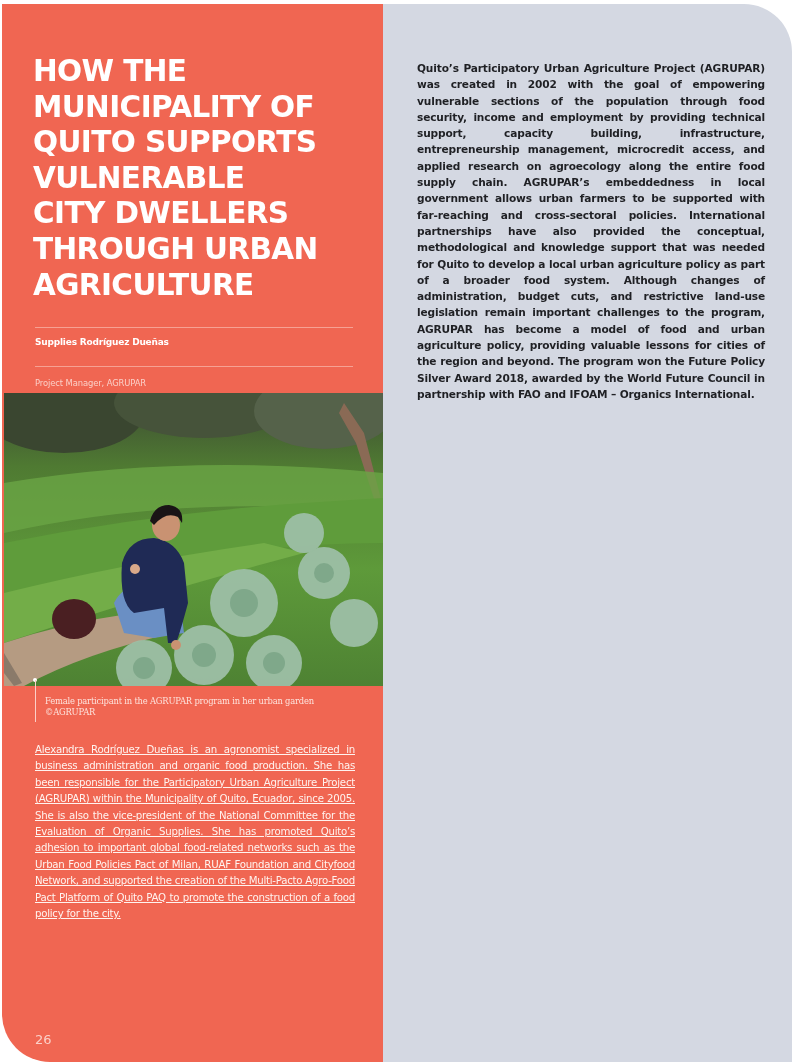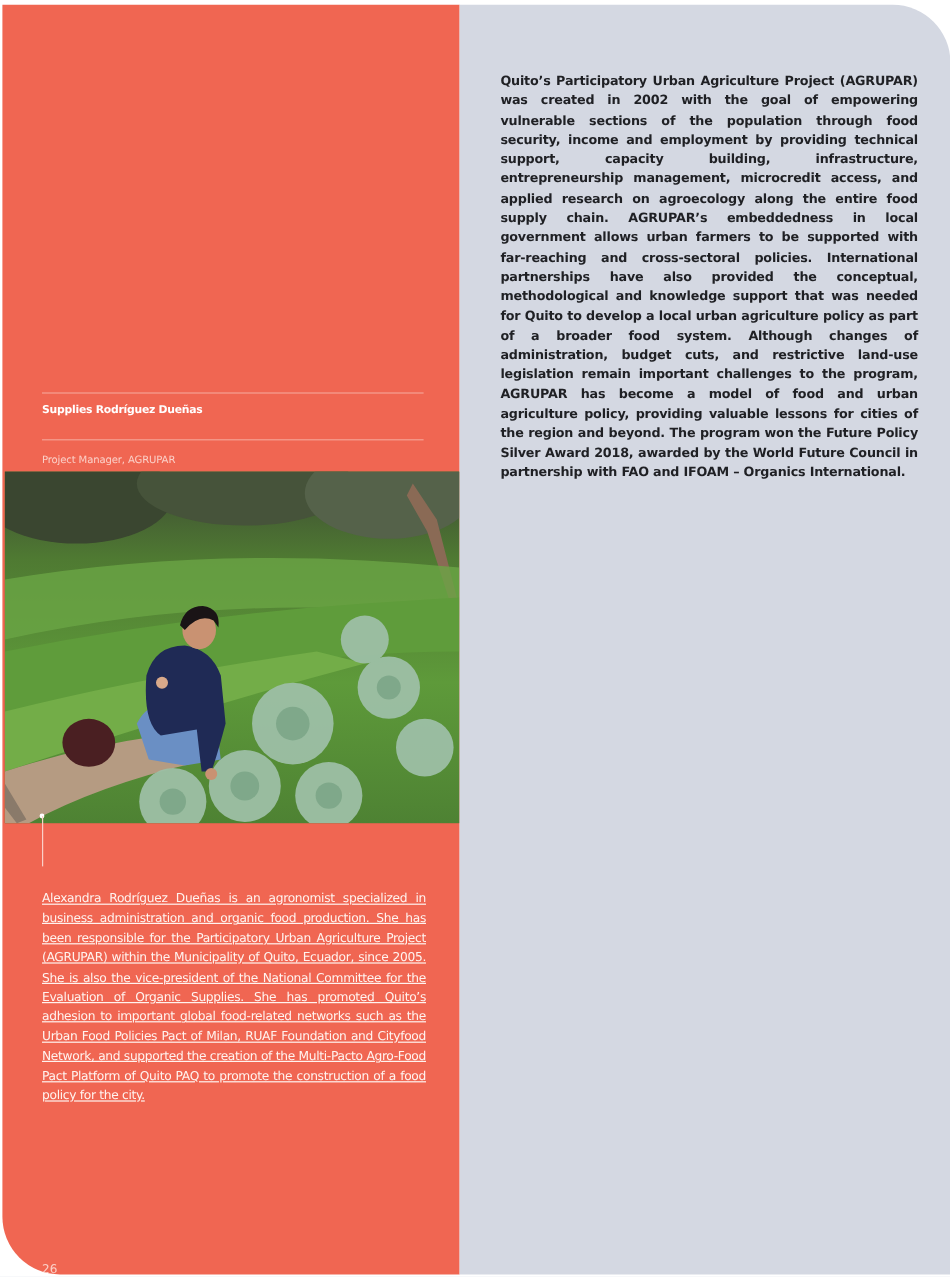--- a/index.html
+++ b/index.html
@@ -54,34 +54,41 @@
     font-family: "DejaVu Serif", serif; font-size: 8.4px; line-height: 11px; letter-spacing: -0.2px;
     white-space: pre-line;
   }
   .bio {
     position: absolute; left: 33px; top: 738px; width: 320px; color: #fff3ef;
     font-size: 10.2px; line-height: 16.4px; text-align: justify; letter-spacing: -0.25px;
     margin: 0;
     text-decoration: underline;
   }
   .page-number {
-    position: absolute; left: 33px; top: 1028px; color: #fbd0c8; font-size: 10px; margin-top: 21px;
+    position: absolute; left: 33px; top: 1028px; color: #fbd0c8; font-size: 13px;
   }
   .abstract {
     position: absolute; left: 411px; top: 52px; width: 348px; color: #1f2024;
     font-weight: bold; font-size: 10.6px; line-height: 16.3px; text-align: justify;
     letter-spacing: -0.15px; margin: 4px;
   }
 </style>
 </head>
 <body>
 
 <div class="page">
 
   <div class="left-panel">
+    <h1 class="title">HOW THE
+MUNICIPALITY OF
+QUITO SUPPORTS
+VULNERABLE
+CITY DWELLERS
+THROUGH URBAN
+AGRICULTURE</h1>
 
     <div class="rule" style="top:323px;"></div>
     <div class="author-name">Supplies Rodríguez Dueñas</div>
     <div class="author-role">Project Manager, AGRUPAR</div>
     <div class="rule" style="top:362px;"></div>
 
     <div class="photo" title="Woman crouching among cabbages and lettuce beds in an urban garden">
       <svg width="379" height="293" viewBox="0 0 379 293">
         <defs>
           <linearGradient id="bg" x1="0" y1="0" x2="0" y2="1">
@@ -132,20 +139,22 @@
           <path d="M146 128 Q150 112 165 112 Q180 114 178 130 L174 124 Q162 118 150 132 Z" fill="#1a1416"></path>
           <circle cx="172" cy="252" r="5" fill="#c99272"></circle>
         </g>
 
         <path d="M0 260 L18 290 L10 293 L0 280 Z" fill="#8a7a6a"></path>
       </svg>
     </div>
 
     <div class="caption-dot"></div>
     <div class="caption-line"></div>
+    <div class="caption">Female participant in the AGRUPAR program in her urban garden
+©AGRUPAR</div>
 
     <p class="bio">Alexandra Rodríguez Dueñas is an agronomist specialized in business administration and organic food production. She has been responsible for the Participatory Urban Agriculture Project (AGRUPAR) within the Municipality of Quito, Ecuador, since 2005. She is also the vice-president of the National Committee for the Evaluation of Organic Supplies. She has promoted Quito’s adhesion to important global food-related networks such as the Urban Food Policies Pact of Milan, RUAF Foundation and Cityfood Network, and supported the creation of the Multi-Pacto Agro-Food Pact Platform of Quito PAQ to promote the construction of a food policy for the city.</p>
 
     <div class="page-number">26</div>
   </div>
 
   <div class="right-panel"></div>
   <p class="abstract">Quito’s Participatory Urban Agriculture Project (AGRUPAR) was created in 2002 with the goal of empowering vulnerable sections of the population through food security, income and employment by providing technical support, capacity building, infrastructure, entrepreneurship management, microcredit access, and applied research on agroecology along the entire food supply chain. AGRUPAR’s embeddedness in local government allows urban farmers to be supported with far-reaching and cross-sectoral policies. International partnerships have also provided the conceptual, methodological and knowledge support that was needed for Quito to develop a local urban agriculture policy as part of a broader food system. Although changes of administration, budget cuts, and restrictive land-use legislation remain important challenges to the program, AGRUPAR has become a model of food and urban agriculture policy, providing valuable lessons for cities of the region and beyond. The program won the Future Policy Silver Award 2018, awarded by the World Future Council in partnership with FAO and IFOAM – Organics International.</p>
 
 </div>

